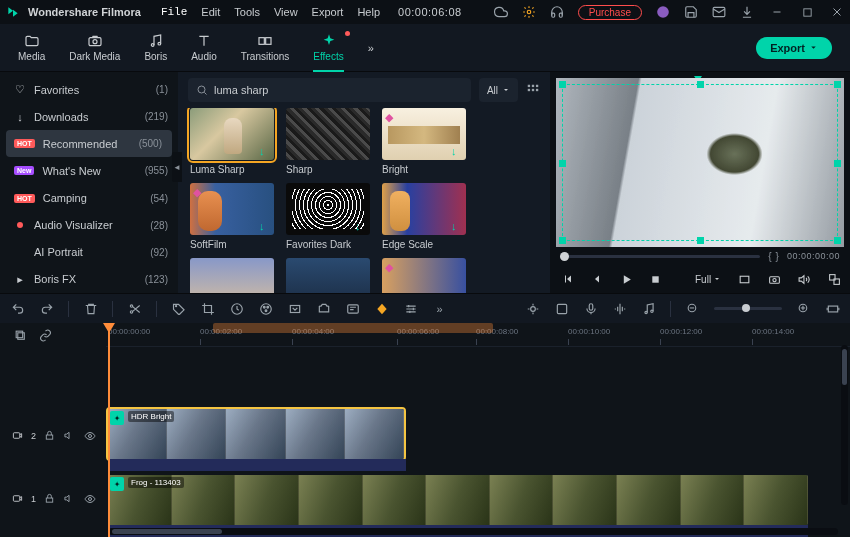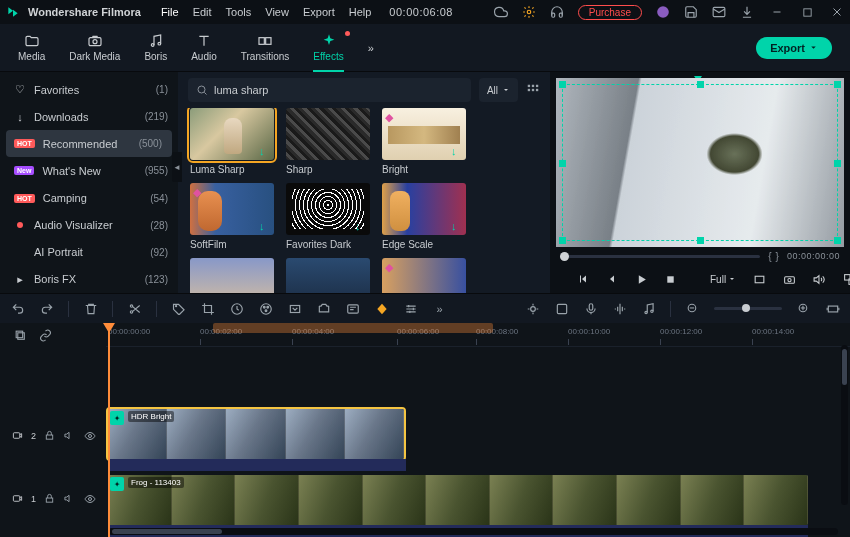--- a/index.html
+++ b/index.html
@@ -13,21 +13,21 @@
 
 
 .titlebar {
   height:24px; display:flex; align-items:center; gap:8px;
   padding:0 6px; background:#0c1015;
 }
 .logo { width:14px; height:14px; }
 .app-name { font-size:11px; color:#d0d3d6; font-weight:700; }
 .menu { display:flex; gap:14px; margin-left:12px; }
 .menu span { font-size:11px; color:#c8ccd0; cursor:pointer; }
-.menu span.active { color:#fff; }
+.menu span.active { color:#fff;font-family:Liberation Mono, monospace; }
 .tc { font-size:11px; color:#c8ccd0; margin-left:10px; letter-spacing:.5px; }
 .title-icons { display:flex; align-items:center; gap:14px; margin-left:auto; }
 .title-icons .ic { width:14px; height:14px; color:#9aa3ab; cursor:pointer; display:flex; align-items:center; justify-content:center; }
 .title-icons .ic.orange { color:#f5a623; }
 .purchase {
   color:#ff4d4d; border:1px solid #ff4d4d; border-radius:10px;
   padding:1px 10px; font-size:10px; cursor:pointer;
 }
 .win-ctl { display:flex; gap:16px; margin-left:8px; }
 .win-ctl span { width:14px; height:14px; color:#9aa3ab; cursor:pointer; display:flex; align-items:center; justify-content:center; }
@@ -128,21 +128,21 @@
   filter:contrast(1.15) grayscale(.25);
 }
 .play-marker { position:absolute; top:-2px; left:48%; width:0;height:0;border-left:4px solid transparent;border-right:4px solid transparent;border-top:6px solid #00d4aa; }
 
 .scrub { height:18px; display:flex; align-items:center; padding:0 10px; gap:8px; }
 .scrub-track { flex:1; height:3px; background:#2a3140; border-radius:2px; position:relative; }
 .scrub-dot { position:absolute; left:0; top:-3px; width:9px; height:9px; background:#d0d3d6; border-radius:50%; }
 .braces { display:flex; gap:4px; color:#8a9199; font-size:10px; cursor:pointer; }
 .scrub-time { font-size:9px; color:#8a9199; letter-spacing:.5px; }
 
-.transport { height:28px; display:flex; align-items:center; padding:0 27px; gap:17px; }
+.transport { height:28px; display:flex; align-items:center; padding:0 12px; gap:17px; }
 .transport .tb { width:14px; height:14px; color:#c8ccd0; cursor:pointer; display:flex; align-items:center; justify-content:center; }
 .transport .spacer { flex:1; }
 .quality { font-size:10px; color:#c8ccd0; display:flex; align-items:center; gap:2px; cursor:pointer; }
 
 
 .tl-tools {
   height:30px; background:#121821; border-top:1px solid #080a0d;
   display:flex; align-items:center; padding:0 10px; gap:14px;
 }
 .tl-tools .tb { width:15px; height:15px; color:#9aa3ab; cursor:pointer; display:flex; align-items:center; justify-content:center; }

